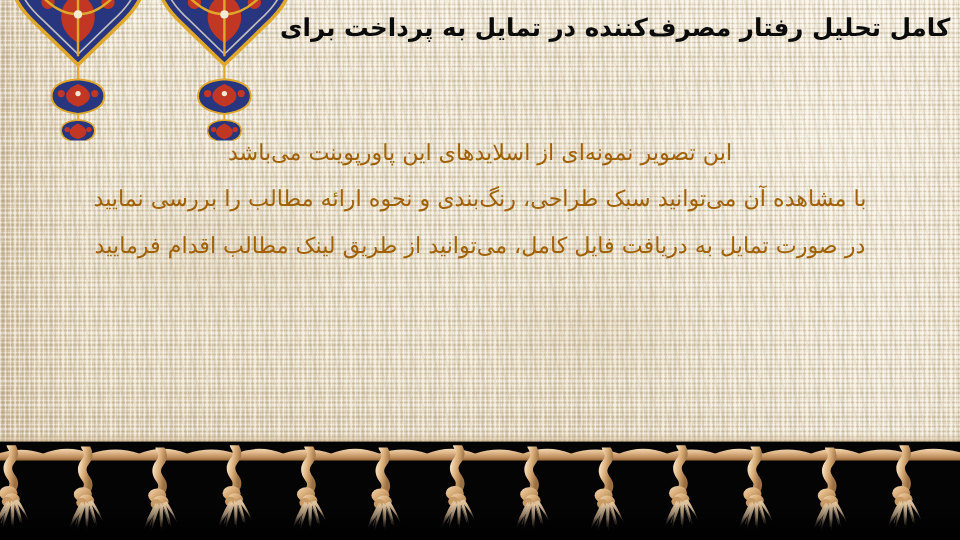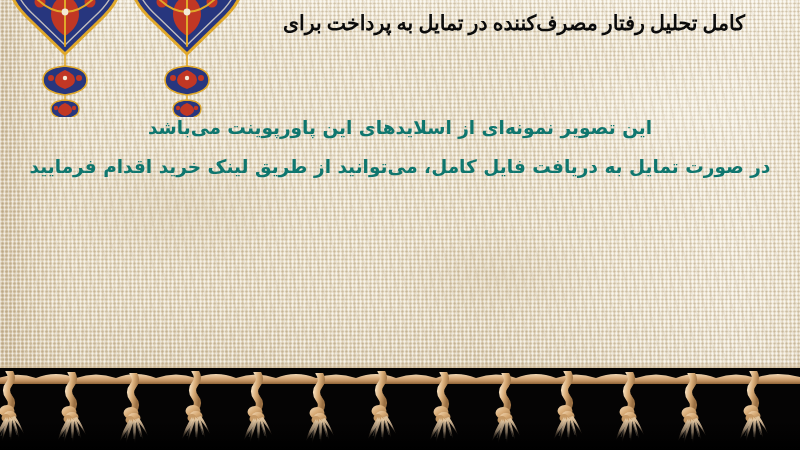--- a/index.html
+++ b/index.html
@@ -101,43 +101,42 @@
   .ornament.second { left: 128px; }
 
   
   .title-block {
     position: absolute;
     left: 236px;
     top: 5px;
     width: 556px;
     text-align: center;
     direction: rtl;
-    font-family: Liberation Serif, serif;
   }
   .title-line {
     color: #0b0b0b;
     font-size: 20.5px;
     font-weight: bold;
     line-height: 37px;
     letter-spacing: 0px;
     white-space: nowrap;
   }
 
   .body-block {
     position: absolute;
     left: 14px;
     top: 108px;
     width: 772px;
     text-align: center;
     direction: rtl;
   }
   .body-line {
-    color: #0f766e;
+    color: #a16207;
     font-size: 18.5px;
-    font-weight: bold;
+    font-weight: normal;
     line-height: 39px;
     white-space: nowrap;
   }
   .body-line.indent-first { padding-right: 0px; }
 
   
   .fringe-zone {
     position: absolute;
     left: 0;
     bottom: 0;
@@ -256,21 +255,22 @@
       <use href="#orn"></use>
     </svg>
   </div>
 
   <div class="title-block">
     <div class="title-line">کامل تحلیل رفتار مصرف‌کننده در تمایل به پرداخت برای</div>
   </div>
 
   <div class="body-block">
     <div class="body-line indent-first">این تصویر نمونه‌ای از اسلایدهای این پاورپوینت می‌باشد</div>
-    <div class="body-line">در صورت تمایل به دریافت فایل کامل، می‌توانید از طریق لینک خرید اقدام فرمایید</div>
+    <div class="body-line">با مشاهده آن می‌توانید سبک طراحی، رنگ‌بندی و نحوه ارائه مطالب را بررسی نمایید</div>
+    <div class="body-line">در صورت تمایل به دریافت فایل کامل، می‌توانید از طریق لینک مطالب اقدام فرمایید</div>
   </div>
 
   <div class="selvedge"></div>
 
   <div class="fringe-zone">
     <svg class="fringe-rope" viewBox="0 0 808 16" preserveAspectRatio="none">
       <defs>
         <linearGradient id="ropeg" x1="0" y1="0" x2="0" y2="1">
           <stop offset="0%" stop-color="#f0d7b4"></stop>
           <stop offset="38%" stop-color="#dcb183"></stop>

